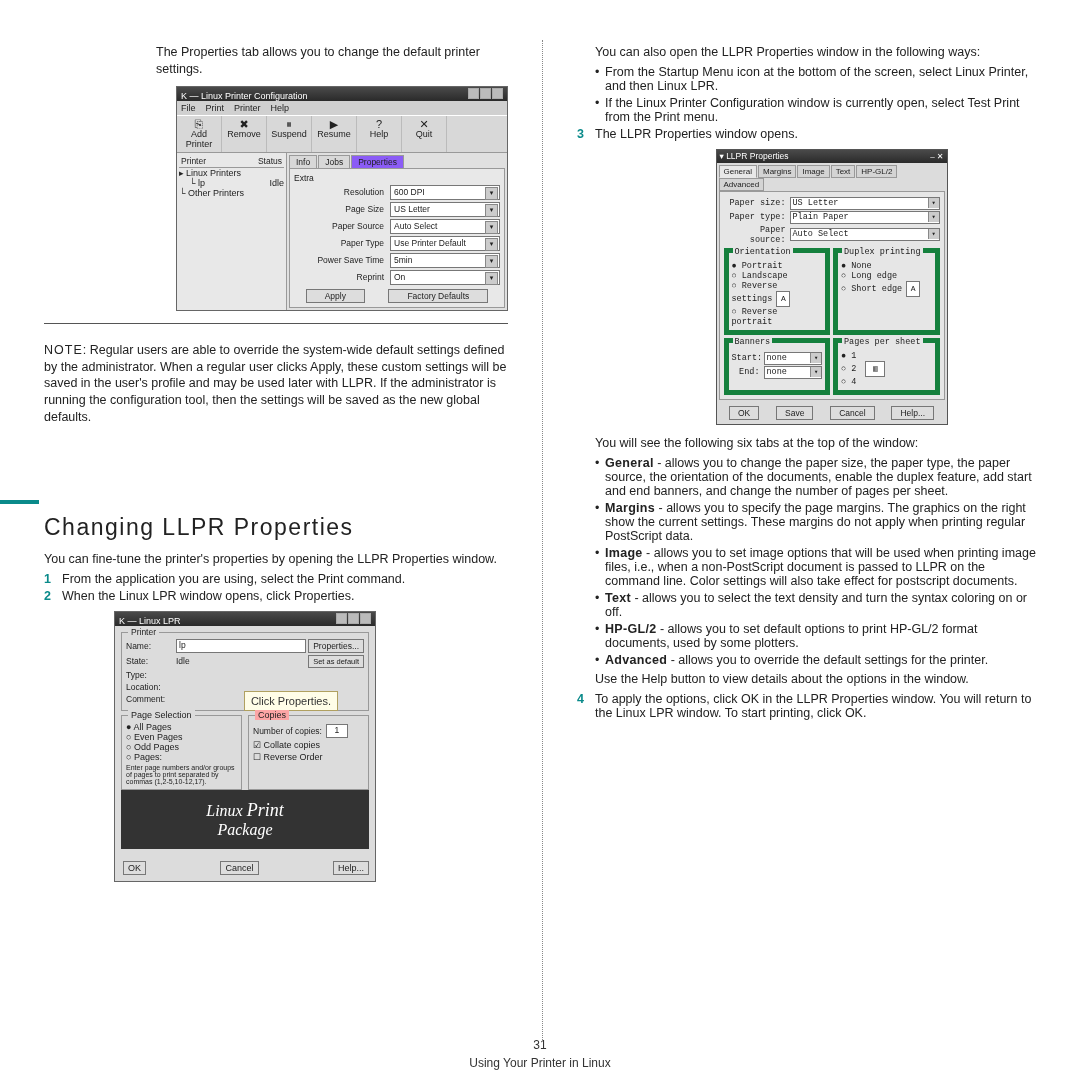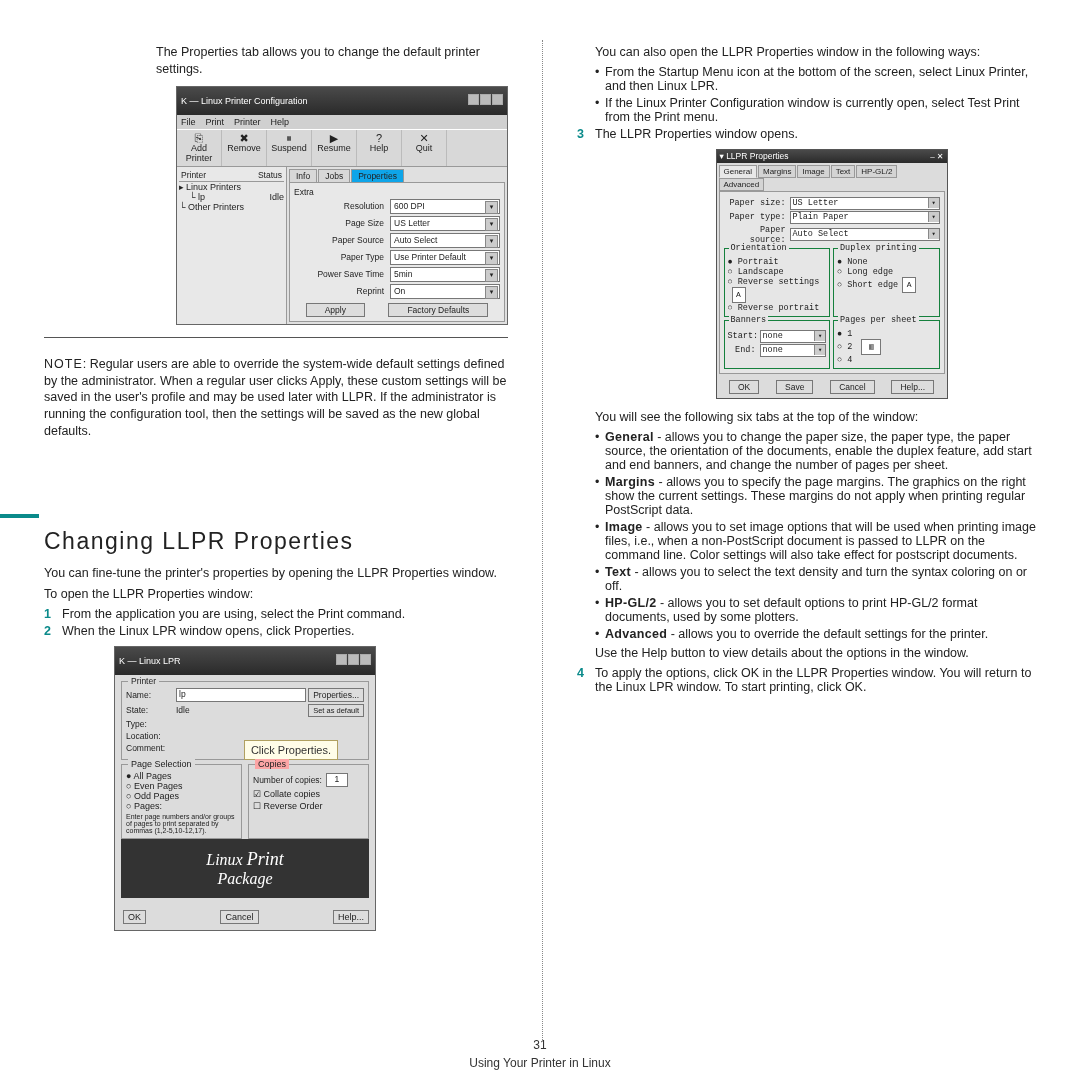--- a/index.html
+++ b/index.html
@@ -68,23 +68,23 @@
   .shot {
     background:#dcdcdc;
     border:1px solid #666;
     font-size:9px;
     color:#222;
     margin:8px 0 8px 20px;
   }
   .shot .titlebar {
     background: linear-gradient(#4a4a4a,#2a2a2a);
     color:#fff;
-    height:28px;
+    height:14px;
     display:flex;
-    align-items:center;
+    align-items:flex-end;
     padding:0 4px;
     font-size:9px;
     justify-content:space-between;
   }
   .shot .titlebar .btns span{
     display:inline-block;width:9px;height:9px;border:1px solid #aaa;margin-left:1px;background:#bbb;
   }
   .shot .menubar {
     background:#d0d0d0;
     padding:2px 4px;
@@ -102,21 +102,21 @@
   }
   .shot .toolbar .tbtn .ic{font-size:11px;display:block;}
   .shot .body{ display:flex; }
   .shot .tree{
     width:105px;border-right:1px solid #999;background:#e8e8e8;padding:2px;
   }
   .shot .tree .hdr{display:flex;justify-content:space-between;border-bottom:1px solid #999;font-size:8.5px;padding:1px 2px;}
   .shot .right{flex:1;padding:2px;background:#e0e0e0;}
   .shot .tabs{display:flex;font-size:8.5px;}
   .shot .tabs .tab{border:1px solid #999;background:#d8d8d8;padding:1px 6px;margin-right:1px;border-bottom:none;}
-  .shot .tabs .tab.active{background:#0ea5e9;}
+  .shot .tabs .tab.active{background:#8b5cf6;}
   .shot .panel{border:1px solid #999;background:#e8e8e8;padding:4px;}
   .shot .row{display:flex;align-items:center;margin:2px 0;}
   .shot .row .lbl{width:90px;text-align:right;padding-right:6px;font-size:8.5px;}
   .shot .row .fld{flex:1;background:#fff;border:1px solid #777;height:13px;font-size:8.5px;padding:0 3px;line-height:13px;position:relative;}
   .shot .row .fld .arr{position:absolute;right:1px;top:1px;width:11px;height:11px;background:#ccc;border:1px solid #888;font-size:7px;text-align:center;line-height:10px;}
   .shot .btnrow{display:flex;justify-content:space-around;margin-top:4px;}
   .shot .btn{border:1px solid #777;background:#ddd;padding:1px 18px;font-size:8.5px;}
 
   
   .linuxlpr { width:260px; }
@@ -144,21 +144,21 @@
   .llprshot{width:230px;margin:8px auto 10px; background:#dcdcdc; border:1px solid #555;font-size:8.5px;}
   .llprshot .tabs{display:flex;flex-wrap:wrap;padding:2px 2px 0;}
   .llprshot .tabs .tab{border:1px solid #999;background:#d4d4d4;padding:1px 4px;margin:0 1px 0 0;font-size:8px;}
   .llprshot .tabs .tab.active{background:#e8e8e8;border-bottom-color:#e8e8e8;}
   .llprshot .pbody{border:1px solid #999;background:#e6e6e6;margin:0 2px 2px;padding:4px;font-family:Liberation Mono, monospace;}
   .llprshot .prow{display:flex;align-items:center;margin:1px 0;}
   .llprshot .prow .l{width:62px;text-align:right;padding-right:4px;}
   .llprshot .prow .f{flex:1;background:#fff;border:1px solid #777;height:11px;line-height:11px;padding:0 2px;position:relative;}
   .llprshot .prow .f .arr{position:absolute;right:0;top:0;width:10px;height:10px;background:#ccc;border-left:1px solid #888;text-align:center;font-size:7px;}
   .llprshot .two{display:flex;gap:3px;margin-top:3px;}
-  .llprshot .box{flex:1;border:1px solid #15803d;padding:8px 3px 3px;position:relative;}
+  .llprshot .box{flex:1;border:5px solid #15803d;padding:8px 3px 3px;position:relative;}
   .llprshot .box .bt{position:absolute;top:-6px;left:4px;background:#e6e6e6;padding:0 2px;}
   .llprshot .r::before{content:"○ ";}
   .llprshot .r.sel::before{content:"● ";}
   .llprshot .sampA{display:inline-block;border:1px solid #777;width:12px;height:14px;text-align:center;line-height:14px;margin-left:4px;font-size:8px;background:#fff;}
   .llprshot .bbtns{display:flex;justify-content:space-around;padding:4px;}
   .llprshot .bb{border:1px solid #777;background:#ddd;padding:1px 8px;}
 </style>
 </head>
 <body>
 
@@ -241,21 +241,20 @@
 
     <hr class="top-rule" style="margin-left:0;">
     <p style="padding-left:0;">
       <span class="note-label">NOTE</span><span>: Regular users are able to override the system-wide default settings defined by the administrator. When a regular user clicks Apply, these custom settings will be saved in the user's profile and may be used later with LLPR. If the administrator is running the configuration tool, then the settings will be saved as the new global defaults.</span>
     </p>
 
     <div style="height:70px;"></div>
     <hr class="teal-rule">
     <h2 class="section">Changing LLPR Properties</h2>
     <p>You can fine-tune the printer's properties by opening the LLPR Properties window.</p>
-    <p>To open the LLPR Properties window:</p>
     <div class="num-item">
         <div class="num">1</div>
         <div class="txt">From the application you are using, select the Print command.</div>
       </div>
     <div class="num-item">
         <div class="num">2</div>
         <div class="txt">When the Linux LPR window opens, click Properties.</div>
       </div>
 
     <div style="padding-left:50px;position:relative;">

